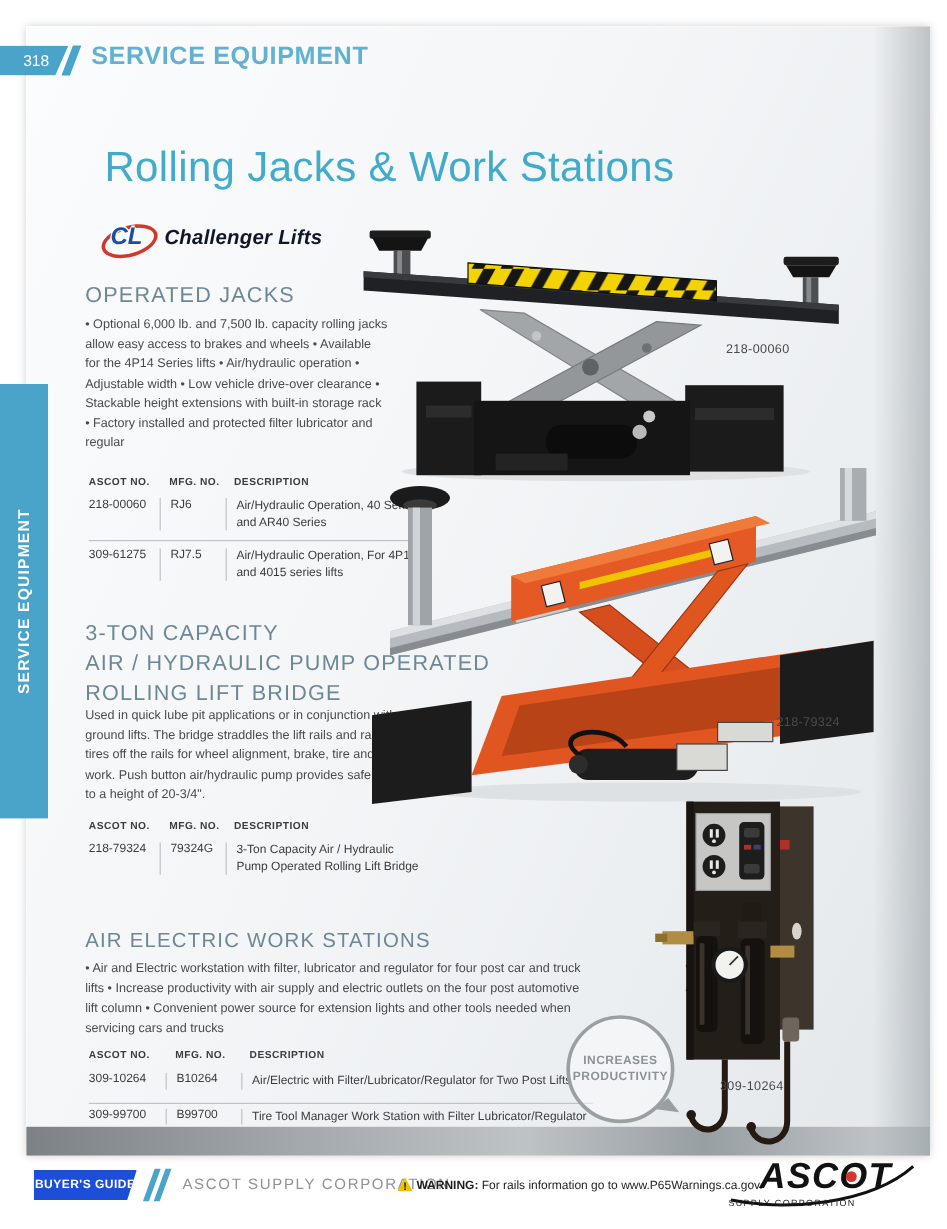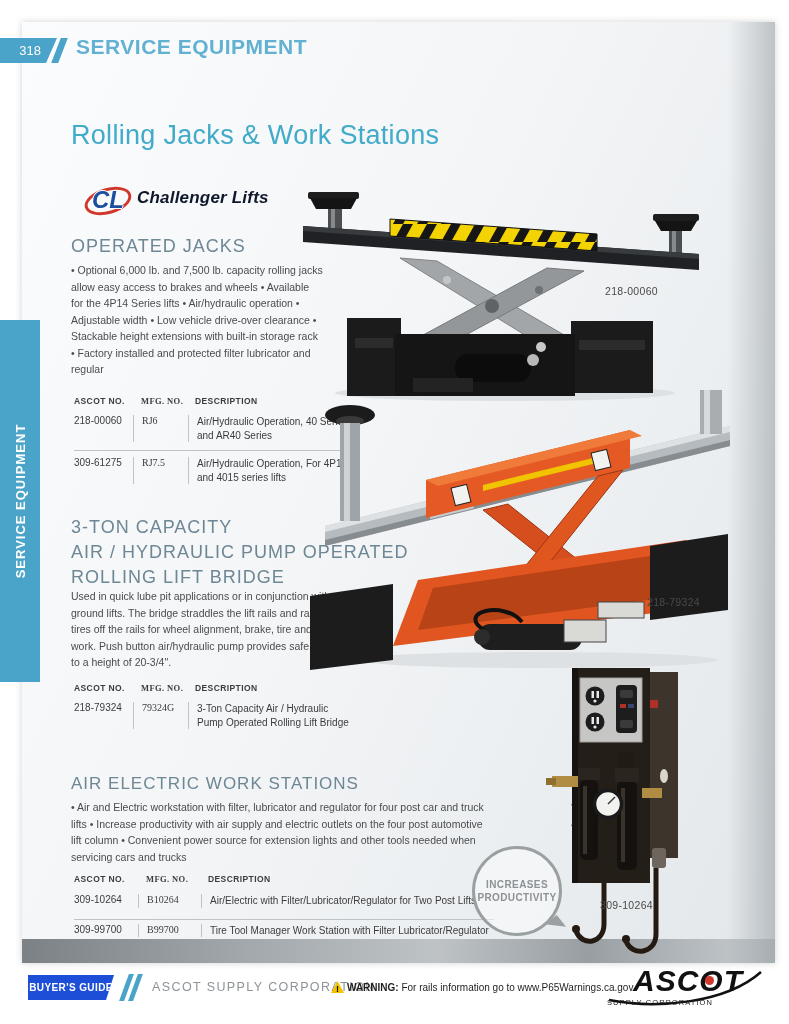--- a/index.html
+++ b/index.html
@@ -21,41 +21,41 @@
     display:flex;align-items:center;justify-content:flex-end;padding-right:16px;box-sizing:border-box;}
   .tab-slash{position:absolute;left:56px;top:38px;width:7px;height:25px;background:#4aa3c8;transform:skewX(-21deg);}
   .header-title{position:absolute;left:76px;top:35px;font-size:21px;font-weight:bold;color:#62b1d3;letter-spacing:.5px;}
 
   
   .sidebar-tab{position:absolute;left:0;top:320px;width:40px;height:362px;background:#4aa3c8;}
   .sidebar-label{position:absolute;left:20px;top:50%;transform:translate(-50%,-50%) rotate(-90deg);
     white-space:nowrap;color:#fff;font-weight:bold;font-size:13px;letter-spacing:1px;}
 
   
-  .page-title{position:absolute;left:71px;top:120px;font-size:27px;color:#41abc9;letter-spacing:.3px;}
+  .page-title{position:absolute;left:87px;top:120px;font-size:35px;color:#41abc9;letter-spacing:.3px;}
   .brand-logo{position:absolute;left:84px;top:184px;display:flex;align-items:center;gap:7px;height:28px;}
   .cl-mark{position:relative;width:46px;height:27px;}
   .cl-ring{position:absolute;left:0;top:3px;width:42px;height:20px;border:3px solid #d2372b;border-radius:50%;transform:rotate(-16deg);}
-  .cl-letters{position:absolute;left:8px;top:1px;font-size:24px;font-weight:bold;font-style:italic;color:#1c4fa0;
+  .cl-letters{position:absolute;left:8px;top:1px;font-size:20px;font-weight:bold;font-style:italic;color:#1c4fa0;
     text-shadow:-1px 0 #fff,1px 0 #fff,0 1px #fff,0 -1px #fff;}
   .brand-name{font-size:17px;font-weight:bold;font-style:italic;color:#0f172a;letter-spacing:.2px;}
 
   
   .section-h{position:absolute;color:#6e8795;font-size:18px;letter-spacing:1px;font-weight:400;}
   .section-h.small{font-size:17px;}
   .multi-h{position:absolute;color:#6e8795;font-size:18px;letter-spacing:1px;line-height:1.38;}
   .body-text{position:absolute;font-size:10.5px;color:#4b4b4b;line-height:1.58;}
 
   
   .spec-table{position:absolute;font-size:10px;color:#3c3c3c;}
   .t-head{display:flex;font-size:8.5px;font-weight:600;color:#3c3c3c;letter-spacing:.4px;padding:3px 0 5px;}
   .t-row{display:flex;padding:3px 0 8px;}
   .t-row + .t-row{border-top:1px solid #bfc3c5;padding-top:6px;}
   .c1{flex:0 0 55px;padding-right:4px;}
-  .c2{flex:0 0 46px;padding-left:8px;font-family:Liberation Serif, serif;}
+  .c2{flex:0 0 46px;padding-left:8px;}
   .c3{flex:1;padding-left:8px;line-height:1.35;}
   .t-row .c2,.t-row .c3{border-left:1px solid #bfc3c5;}
   .spec-table.wide .c1{flex:0 0 60px;}
   .spec-table.wide .c2{flex:0 0 54px;}
   .spec-table.wide .t-row{padding:4px 0 11px;}
 
   .prod-label{position:absolute;font-size:10.5px;color:#4a4a4a;letter-spacing:.3px;}
   .product-svg{position:absolute;}
 
   

